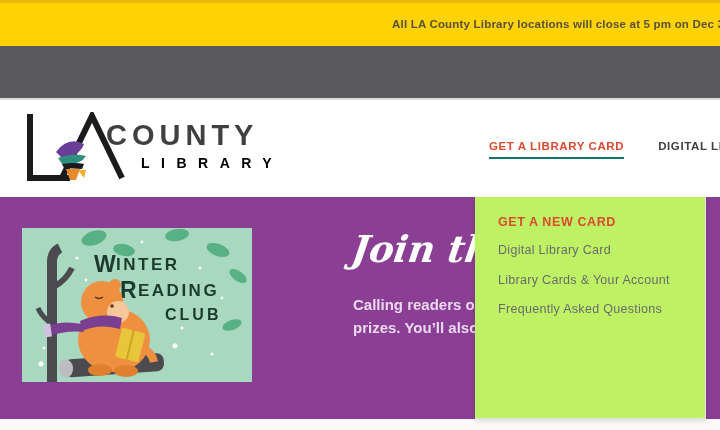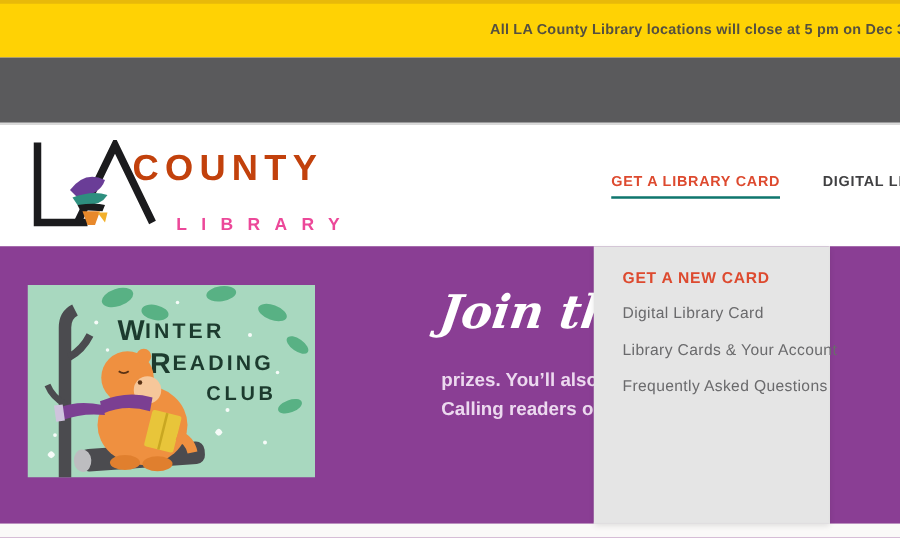--- a/index.html
+++ b/index.html
@@ -15,40 +15,40 @@
 
   
   .gray-bar { position:absolute; left:0; top:46px; width:720px; height:54px; background:#5a5a5c;
     border-bottom:2px solid #d9d9d9; }
 
   
   .site-header { position:absolute; left:0; top:100px; width:720px; height:97px; background:#ffffff; }
   .logo { position:absolute; left:22px; top:12px; width:260px; height:75px; }
   .logo-la { position:absolute; left:0; top:0; width:118px; height:72px; }
   .logo-words { position:absolute; left:84px; top:8px; width:180px; }
-  .logo-county { font-size:29px; font-weight:bold; color:#c2410c; letter-spacing:5px; line-height:30px; }
-  .logo-library { font-size:14px; font-weight:bold; color:#ec4899; letter-spacing:11.5px; line-height:20px; margin-top:19px;padding-left:35px; }
+  .logo-county { font-size:29px; font-weight:bold; color:#404040; letter-spacing:5px; line-height:30px; }
+  .logo-library { font-size:14px; font-weight:bold; color:#000000; letter-spacing:11.5px; line-height:20px; margin-top:3px;padding-left:35px; }
 
   .main-nav { position:absolute; left:489px; top:40px; display:flex; gap:34px; white-space:nowrap; }
   .nav-item { font-size:11.5px; font-weight:bold; letter-spacing:0.6px; color:#404042; cursor:pointer; }
   .nav-item.active { color:#dd4a2f; padding-bottom:5px; border-bottom:2px solid #0f766e; }
 
   
   .hero { position:absolute; left:0; top:197px; width:720px; height:222px; background:#8a3e94; overflow:hidden; }
   .hero-image { position:absolute; left:22px; top:31px; width:230px; height:154px; }
   .hero-script { position:absolute; left:352px; top:30px; color:#ffffff;
     font-family:"DejaVu Serif", serif; font-style:italic; font-weight:bold; font-size:37px;
     transform:skewX(-8deg); white-space:nowrap; }
   .hero-copy { position:absolute; left:353px; top:96px; color:#ecd9ef; font-size:15px;
     font-weight:bold; line-height:23px; white-space:nowrap; }
 
   .bottom-strip { position:absolute; left:0; top:419px; width:720px; height:11px; background:#faf9f8; }
 
   
-  .dropdown { position:absolute; left:475px; top:197px; width:189px; height:222px; background:#e5e5e5;
+  .dropdown { position:absolute; left:475px; top:197px; width:231px; height:222px; background:#bef264;
     border-right:1px solid #e3e3e3; border-bottom:1px solid #e3e3e3;
     box-shadow:0 2px 5px rgba(0,0,0,0.12); padding:14px 0 0 23px; }
   .dropdown-header { font-size:12.5px; font-weight:bold; letter-spacing:0.6px; color:#dd4a2f;
     height:25px; line-height:22px; cursor:pointer; }
   .dropdown-list { list-style:none; }
   .dropdown-item { position:relative; height:29.5px; line-height:29.5px; font-size:12.5px;
     color:#6a6a6c; letter-spacing:0.3px; cursor:pointer; white-space:nowrap; }
   .pdf-badge { position:absolute; right:24px; top:8px; background:#4a4a4c; color:#ffffff;
     font-size:7px; font-weight:bold; padding:3px 5px; border-radius:2px; line-height:7px;
     letter-spacing:0.5px; }
@@ -145,22 +145,22 @@
         <rect x="96" y="102" width="24" height="30" rx="2" fill="#e8c53a"></rect>
         <line x1="108" y1="102" x2="108" y2="132" stroke="#c9a722" stroke-width="2"></line>
       </g>
       <path d="M120 120 q10 4 12 14" stroke="#ef9040" stroke-width="8" fill="none"></path>
       <ellipse cx="78" cy="142" rx="12" ry="6" fill="#e07f2e"></ellipse>
       <ellipse cx="104" cy="143" rx="12" ry="6" fill="#e07f2e"></ellipse>
     </svg>
 
     <div class="hero-script">Join the</div>
     <div class="hero-copy">
+      <div>Calling readers o</div>
       <div>prizes. You’ll also</div>
-      <div>Calling readers o</div>
     </div>
   </div>
 
   <div class="bottom-strip"></div>
 
   <div class="dropdown">
     <div class="dropdown-header">GET A NEW CARD</div>
     <ul class="dropdown-list">
       <li class="dropdown-item">Digital Library Card</li>
       <li class="dropdown-item">Library Cards &amp; Your Account</li>

